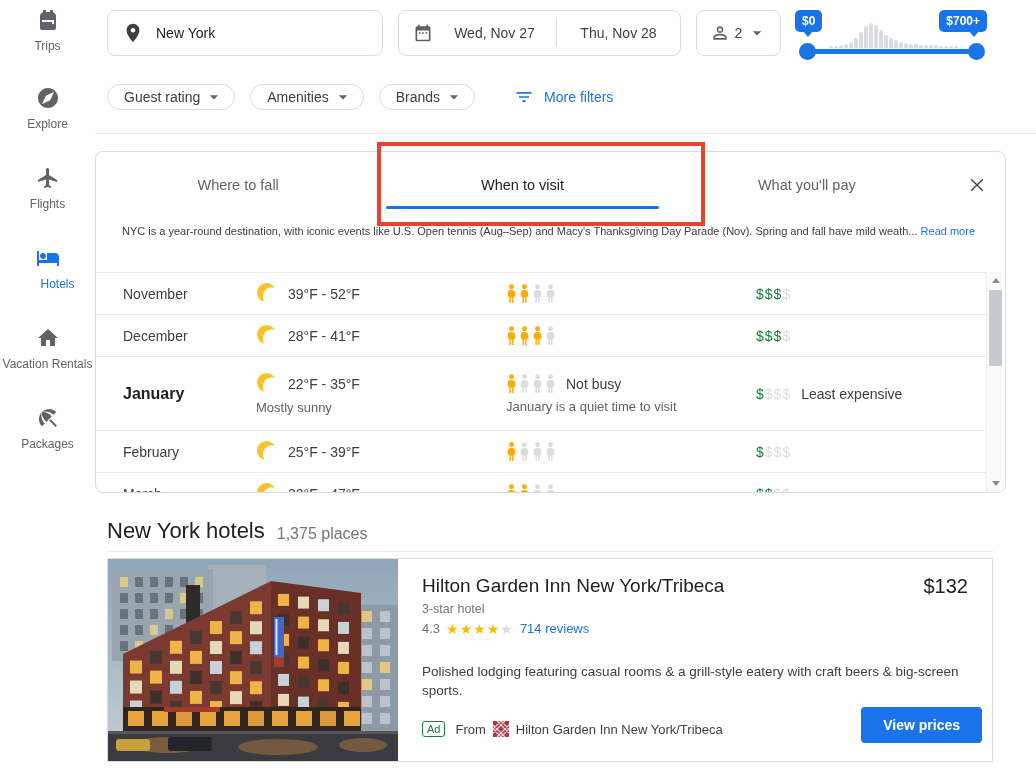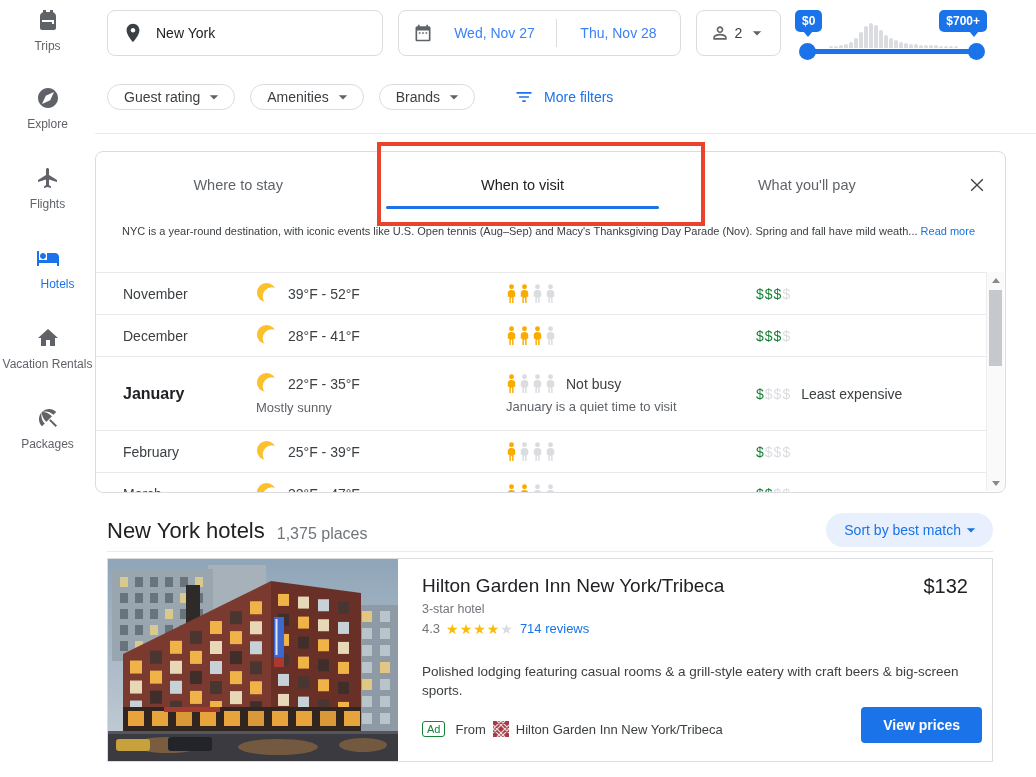--- a/index.html
+++ b/index.html
@@ -13,21 +13,21 @@
   .sidebar{position:absolute;left:0;top:0;width:95px;height:777px;background:#fff;}
   .side-item{position:absolute;left:0;width:95px;text-align:center;cursor:pointer;}
   .side-item .ic{width:24px;height:24px;margin:0 auto;}
   .side-item .lbl{font-size:12px;color:#5f6368;margin-top:7px;}
   .side-item.active .lbl{color:#1a73e8;margin-left:20px;}
   
   .loc-box{position:absolute;left:107px;top:10px;width:276px;height:46px;border:1px solid #dadce0;border-radius:8px;display:flex;align-items:center;padding-left:14px;box-sizing:border-box;}
   .loc-box .txt{font-size:14px;color:#202124;margin-left:12px;}
   .dates-box{position:absolute;left:398px;top:10px;width:283px;height:46px;border:1px solid #dadce0;border-radius:8px;display:flex;align-items:center;box-sizing:border-box;}
   .dates-box .cal{margin-left:14px;}
-  .date-cell{flex:1;text-align:center;font-size:14px;color:#3b82f6;cursor:pointer;}
+  .date-cell{flex:1;text-align:center;font-size:14px;color:#404040;cursor:pointer;}
   .date-sep{width:1px;height:28px;background:#dadce0;}
   .guests-box{position:absolute;left:696px;top:10px;width:85px;height:46px;border:1px solid #dadce0;border-radius:8px;display:flex;align-items:center;justify-content:center;gap:5px;box-sizing:border-box;cursor:pointer;}
   .guests-box .num{font-size:14px;color:#3c4043;}
   
   .slider{position:absolute;left:795px;top:4px;width:192px;height:58px;}
   .badge{position:absolute;top:6px;background:#1a73e8;color:#fff;font-size:12px;font-weight:bold;padding:4px 7px;border-radius:5px;z-index:3;}
   .badge::after{content:"";position:absolute;left:8px;bottom:-5px;border-left:5px solid transparent;border-right:5px solid transparent;border-top:6px solid #1a73e8;}
   .badge.right::after{left:auto;right:8px;}
   .badge.left{left:0;}
   .badge.right{right:0;}
@@ -253,21 +253,21 @@
         </svg>
       </span>
     <span>More filters</span>
   </div>
 </div>
 <div class="hr-top"></div>
 
 <section class="panel">
   <div class="panel-tabs">
     <div class="tab">
-        <span>Where to stay</span>
+        <span>Where to fall</span>
       </div>
     <div class="tab active">
         <span>When to visit</span>
       </div>
     <div class="tab">
         <span>What you'll pay</span>
       </div>
     <div class="close-area">
       <span>
         <svg viewBox="0 0 24 24" width="20" height="20" fill="none" stroke="#3c4043" stroke-width="1.6">
@@ -539,28 +539,20 @@
         <div class="tri d"></div>
       </div>
   </div>
 </section>
 
 <div class="annotation"></div>
 
 <div class="results-head">
   <span class="results-title">New York hotels</span>
   <span class="results-count">1,375 places</span>
-  <div class="sort-pill">
-    <span>Sort by best match</span>
-    <span>
-        <svg viewBox="0 0 24 24" width="20" height="20" fill="#1a73e8">
-          <path d="M7 10l5 5 5-5z"></path>
-        </svg>
-      </span>
-  </div>
 </div>
 <div class="hr-results"></div>
 
 <article class="hotel-card">
   <div class="hotel-img">
     <svg width="290" height="202" viewBox="0 0 290 202">
       <defs>
         <linearGradient id="sky" x1="0" y1="0" x2="0" y2="1">
           <stop offset="0" stop-color="#8fa5b8"></stop>
             <stop offset="1" stop-color="#c6cfd6"></stop>

